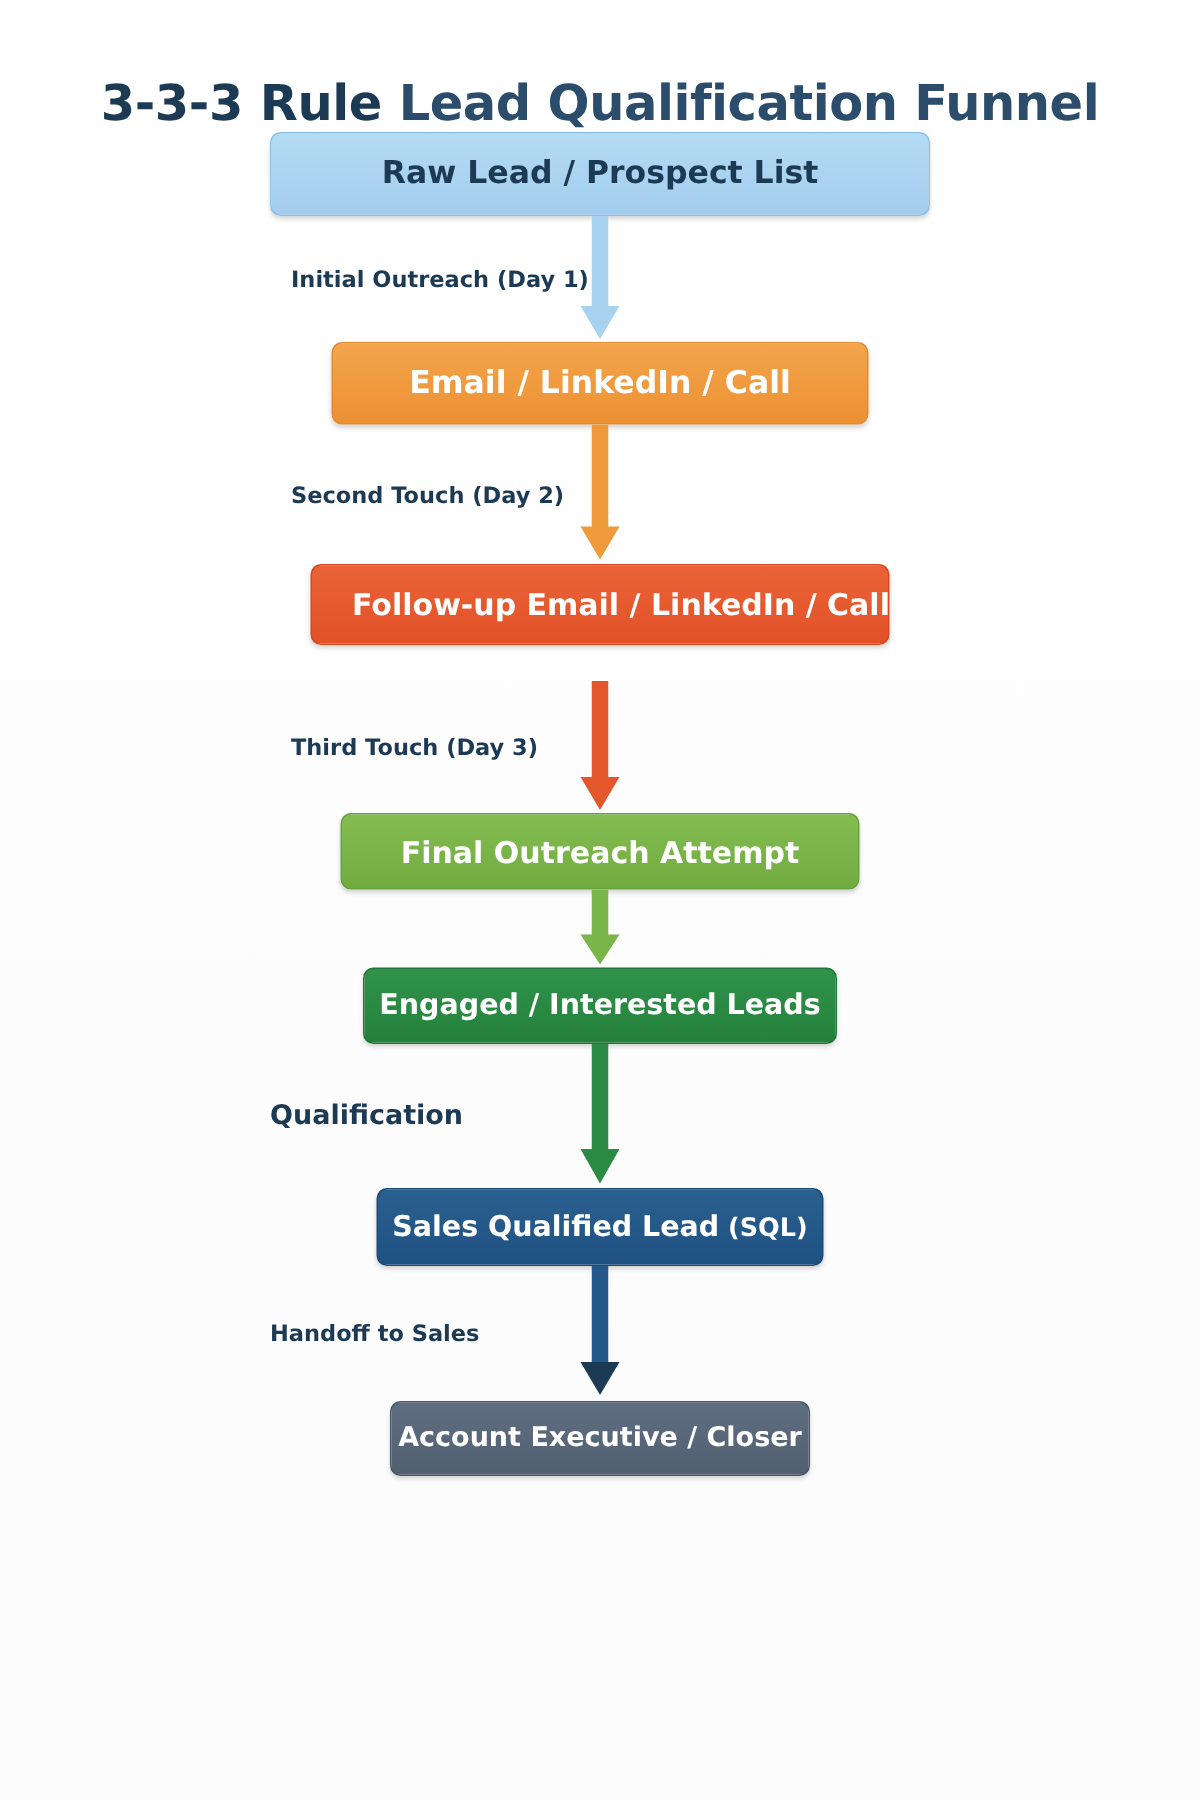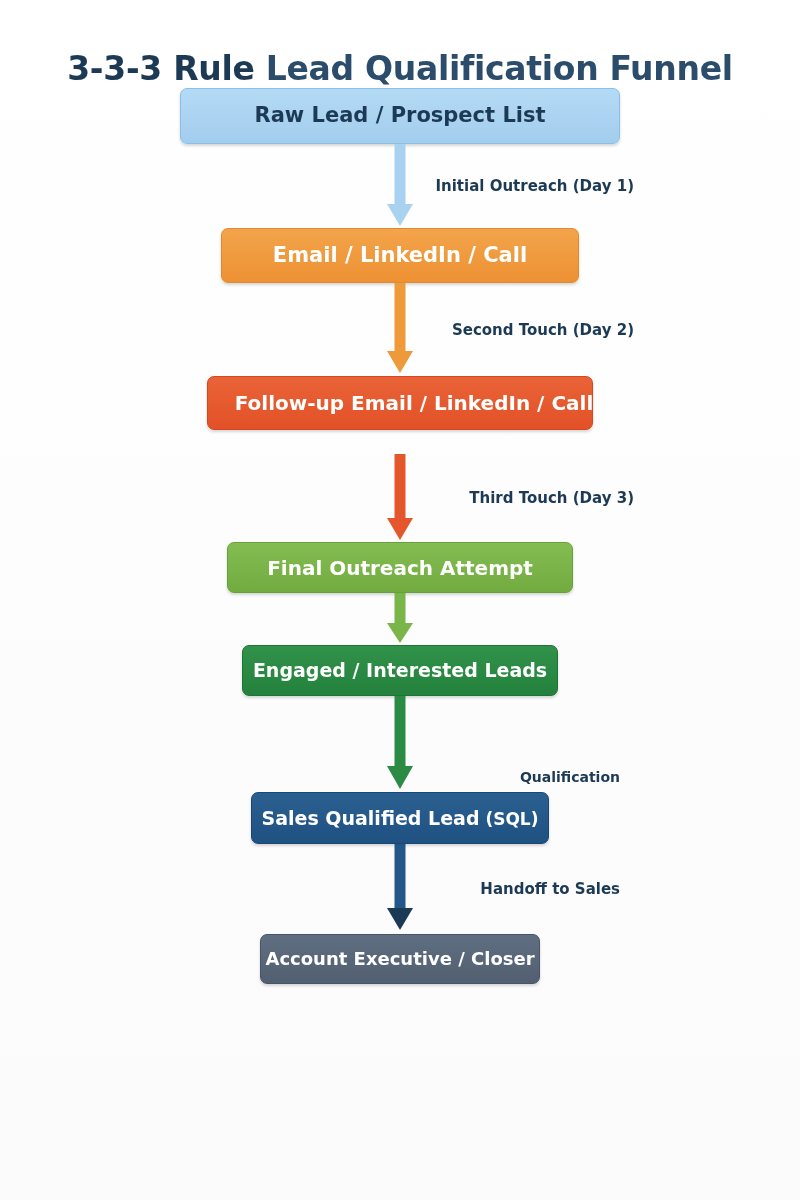--- a/index.html
+++ b/index.html
@@ -140,29 +140,29 @@
   }
   .connector .arrow-svg {
     display: block;
     margin: 0 auto;
   }
   .connector .edge-label {
     position: absolute;
     top: 50%;
     transform: translateY(-50%);
     width: 100%;
-    text-align: right;
+    text-align: left;
     font-weight: 700;
     color: #1d3a55;
     font-size: 15px;
     white-space: nowrap;
     pointer-events: none;
   }
   .connector.lbl-shift .edge-label { padding-left: 14px; }
-  .connector .edge-label.small { font-size: 14px; margin-top: 33px; }
+  .connector .edge-label.small { font-size: 18px; }
 </style>
 </head>
 <body>
 
 <div id="canvas">
 
   <h1 id="page-title">
     <span class="strong">3-3-3 Rule</span><span class="rest"> Lead Qualification Funnel</span>
   </h1>
 

